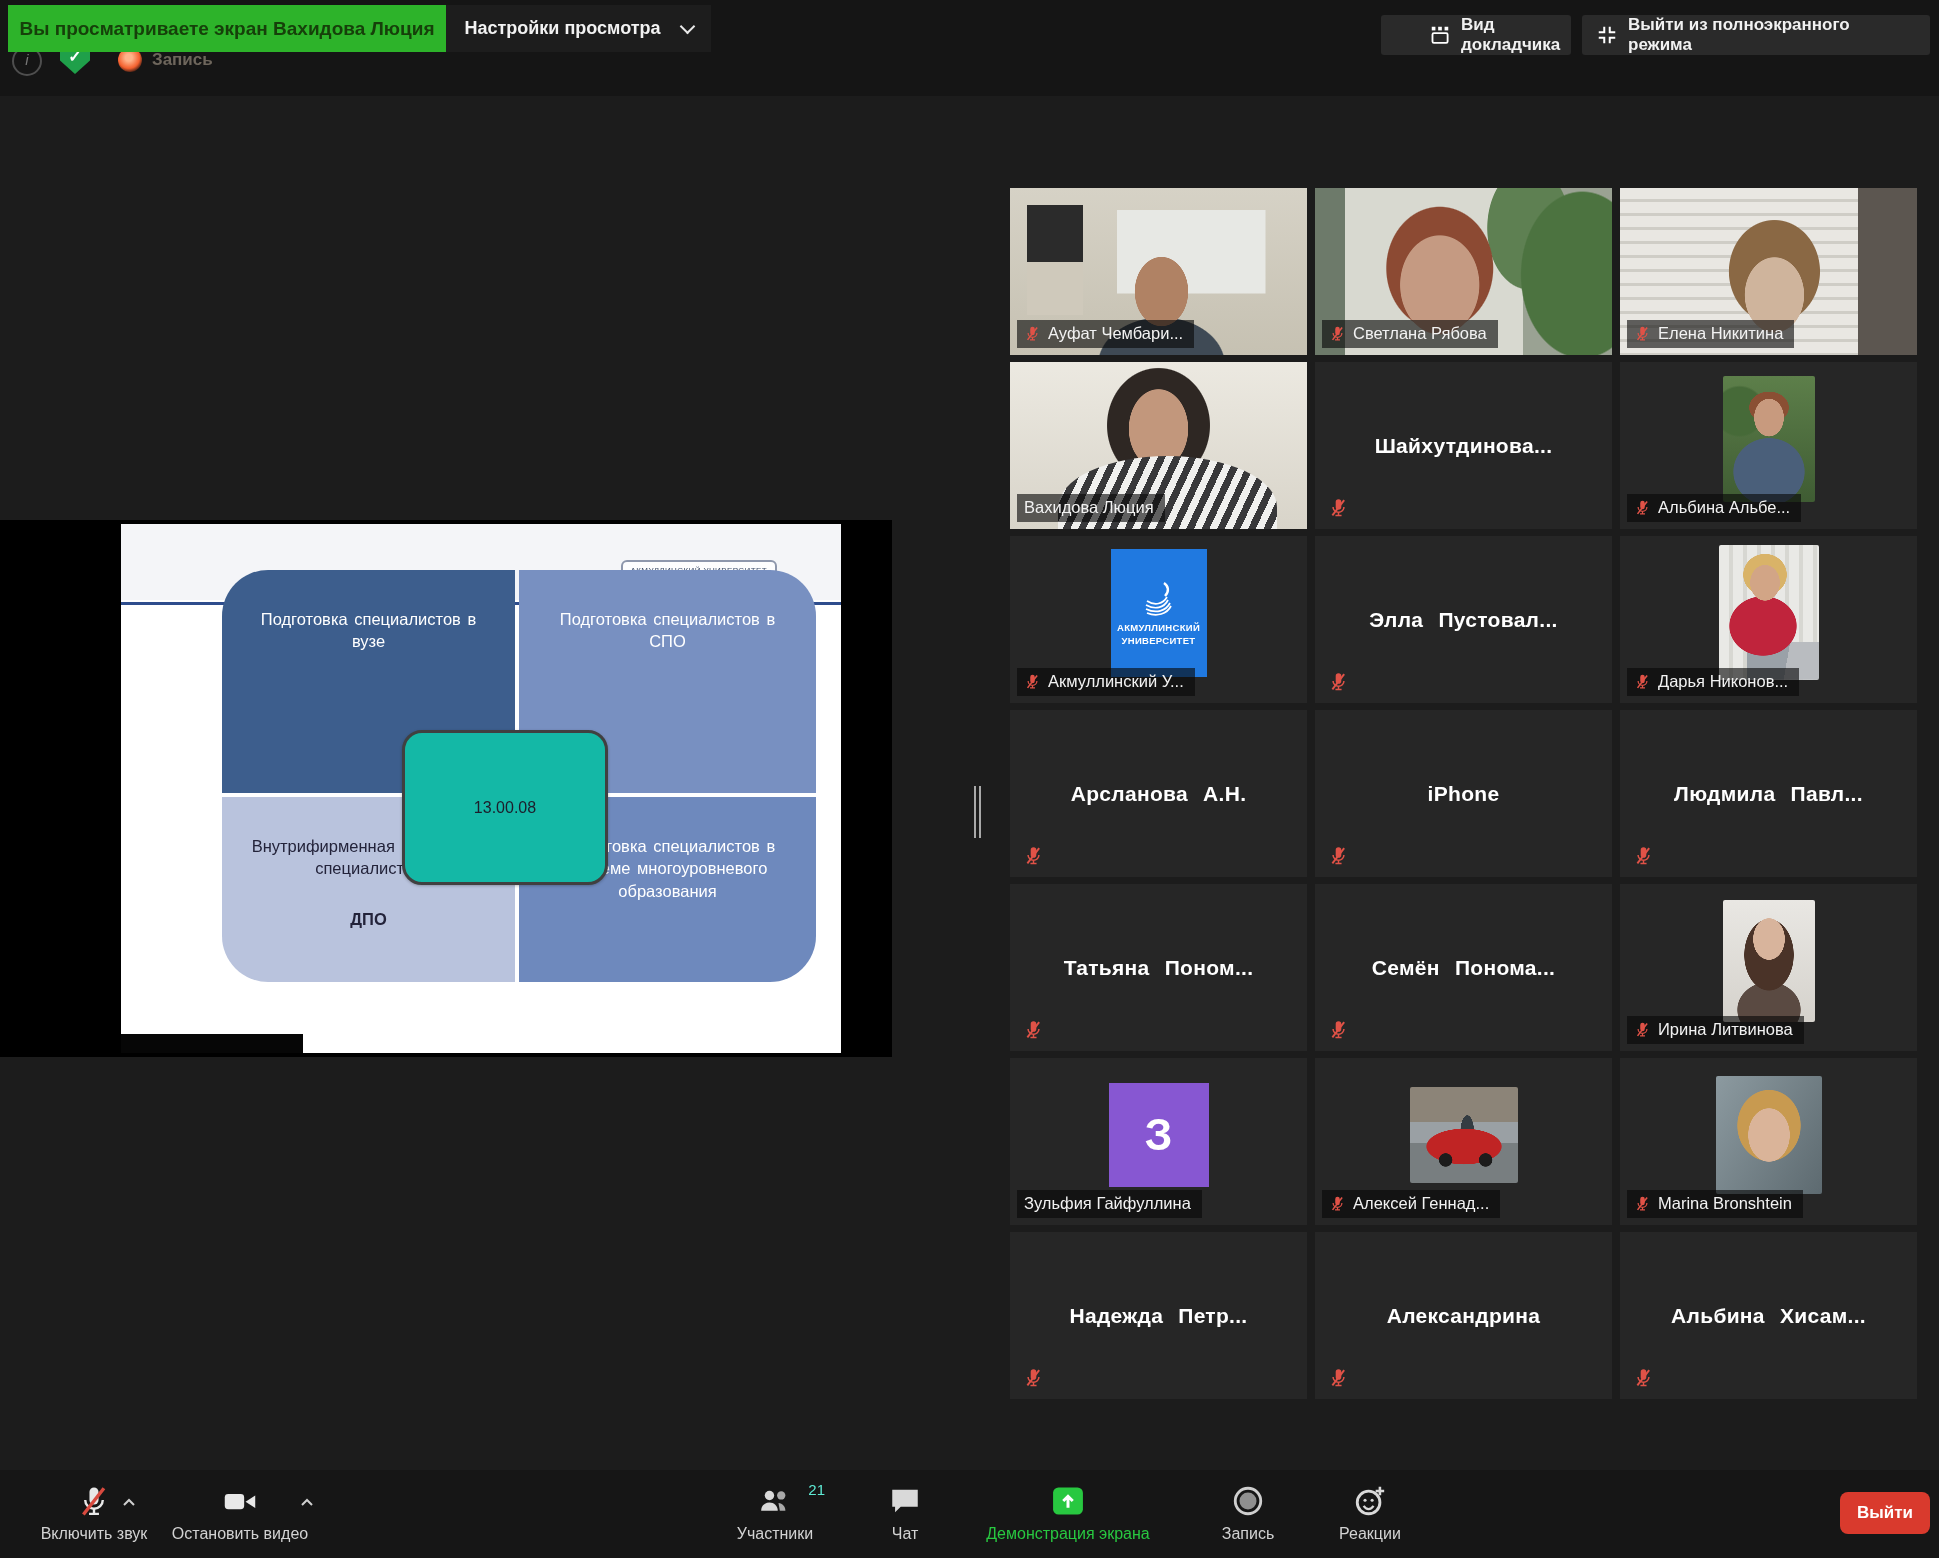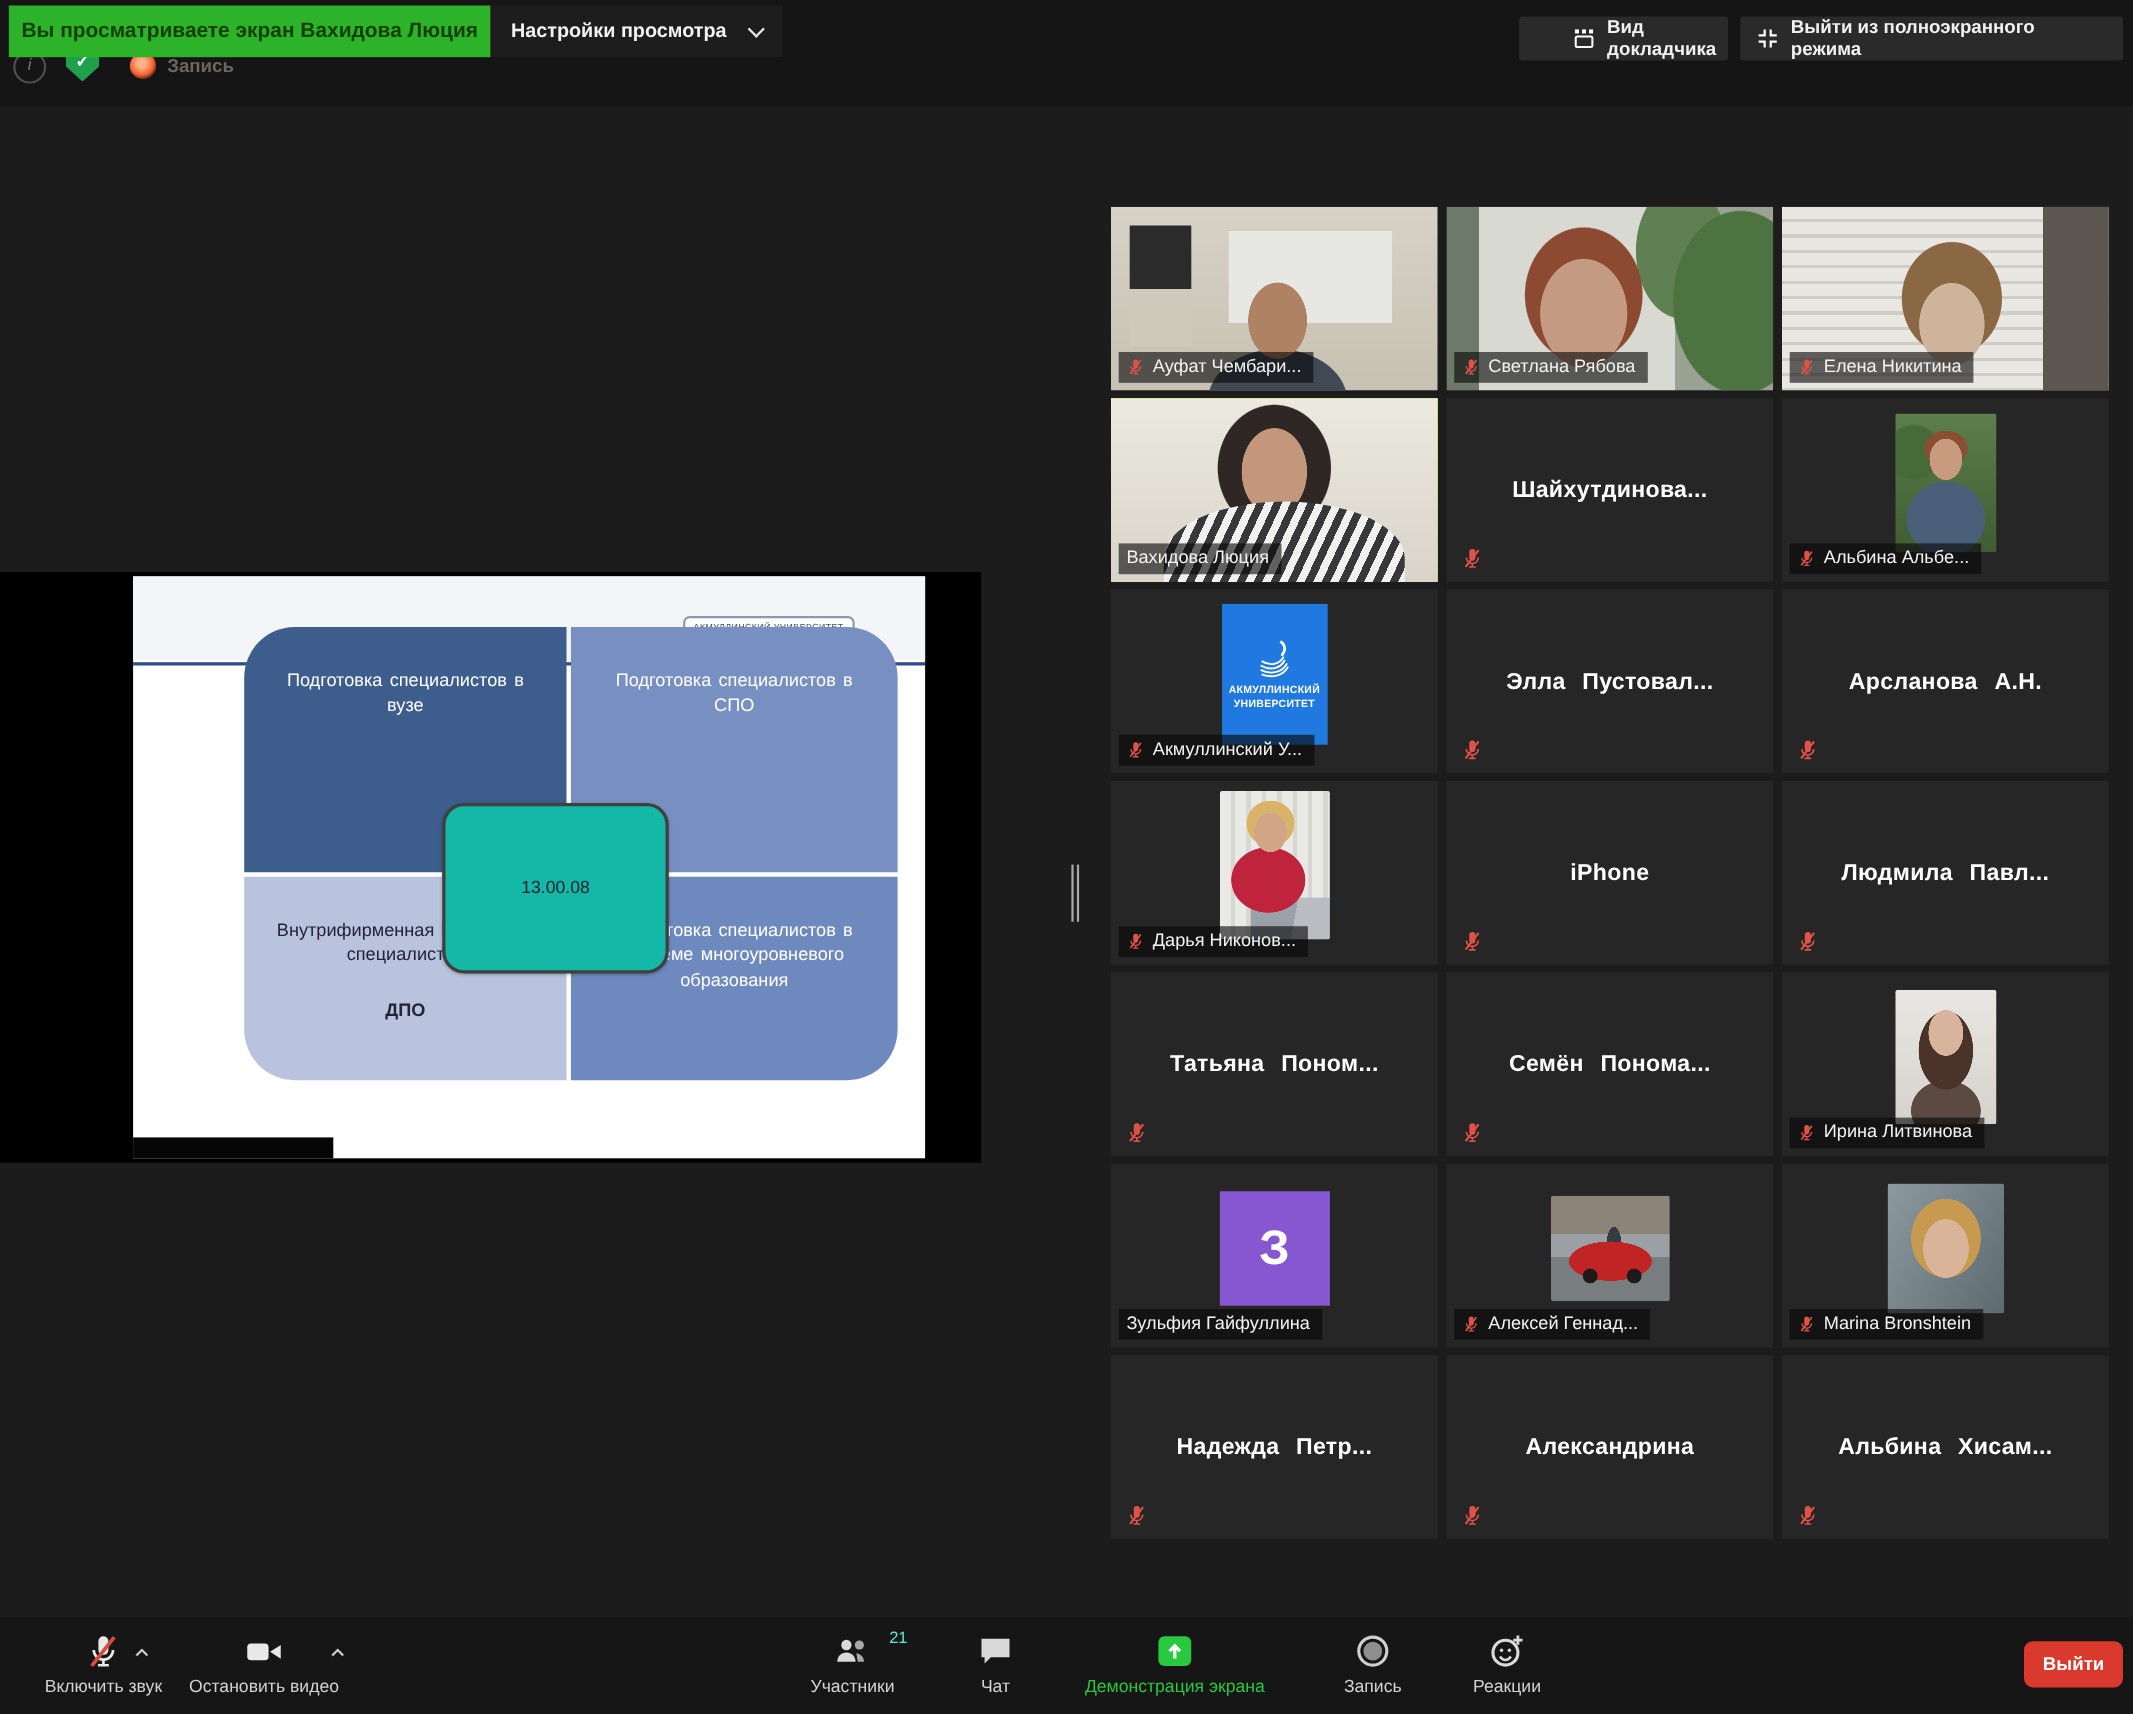--- a/index.html
+++ b/index.html
@@ -309,47 +309,47 @@
 
     <div class="center-name">Элла Пустовал...</div>
     <svg class="mic-floating" viewBox="0 0 24 24">
       <path d="M12 2.5a3.2 3.2 0 0 1 3.2 3.2v5.6a3.2 3.2 0 0 1-6.4 0V5.7A3.2 3.2 0 0 1 12 2.5z" fill="currentColor"></path>
       <path d="M5.8 11.3a6.2 6.2 0 0 0 12.4 0" fill="none" stroke="currentColor" stroke-width="1.7"></path>
       <path d="M12 17.5v3.6M8.5 21.1h7" stroke="currentColor" stroke-width="1.7" fill="none"></path>
       <path d="M5 21 18.5 3.5" stroke="currentColor" stroke-width="2.2"></path>
     </svg>
 
   </div>
+    <div class="tile kind-photo">
+    <div class="tile-fill"></div>
+    <div class="center-wrap">
+      <div class="photo-box photo-darya" style="display: block;"></div>
+
+    </div>
+
+    <div class="nameplate">
+      <svg class="mic-small" viewBox="0 0 24 24">
+        <path d="M12 2.5a3.2 3.2 0 0 1 3.2 3.2v5.6a3.2 3.2 0 0 1-6.4 0V5.7A3.2 3.2 0 0 1 12 2.5z" fill="currentColor"></path>
+        <path d="M5.8 11.3a6.2 6.2 0 0 0 12.4 0" fill="none" stroke="currentColor" stroke-width="1.7"></path>
+        <path d="M12 17.5v3.6M8.5 21.1h7" stroke="currentColor" stroke-width="1.7" fill="none"></path>
+        <path d="M5 21 18.5 3.5" stroke="currentColor" stroke-width="2.2"></path>
+      </svg>
+      <span class="nameplate-text">Дарья Никонов...</span>
+    </div>
+  </div>
     <div class="tile kind-name">
 
     <div class="center-name">Арсланова А.Н.</div>
     <svg class="mic-floating" viewBox="0 0 24 24">
       <path d="M12 2.5a3.2 3.2 0 0 1 3.2 3.2v5.6a3.2 3.2 0 0 1-6.4 0V5.7A3.2 3.2 0 0 1 12 2.5z" fill="currentColor"></path>
       <path d="M5.8 11.3a6.2 6.2 0 0 0 12.4 0" fill="none" stroke="currentColor" stroke-width="1.7"></path>
       <path d="M12 17.5v3.6M8.5 21.1h7" stroke="currentColor" stroke-width="1.7" fill="none"></path>
       <path d="M5 21 18.5 3.5" stroke="currentColor" stroke-width="2.2"></path>
     </svg>
 
-  </div>
-    <div class="tile kind-photo">
-    <div class="tile-fill"></div>
-    <div class="center-wrap">
-      <div class="photo-box photo-darya" style="display: block;"></div>
-
-    </div>
-
-    <div class="nameplate">
-      <svg class="mic-small" viewBox="0 0 24 24">
-        <path d="M12 2.5a3.2 3.2 0 0 1 3.2 3.2v5.6a3.2 3.2 0 0 1-6.4 0V5.7A3.2 3.2 0 0 1 12 2.5z" fill="currentColor"></path>
-        <path d="M5.8 11.3a6.2 6.2 0 0 0 12.4 0" fill="none" stroke="currentColor" stroke-width="1.7"></path>
-        <path d="M12 17.5v3.6M8.5 21.1h7" stroke="currentColor" stroke-width="1.7" fill="none"></path>
-        <path d="M5 21 18.5 3.5" stroke="currentColor" stroke-width="2.2"></path>
-      </svg>
-      <span class="nameplate-text">Дарья Никонов...</span>
-    </div>
   </div>
     <div class="tile kind-name">
 
     <div class="center-name">iPhone</div>
     <svg class="mic-floating" viewBox="0 0 24 24">
       <path d="M12 2.5a3.2 3.2 0 0 1 3.2 3.2v5.6a3.2 3.2 0 0 1-6.4 0V5.7A3.2 3.2 0 0 1 12 2.5z" fill="currentColor"></path>
       <path d="M5.8 11.3a6.2 6.2 0 0 0 12.4 0" fill="none" stroke="currentColor" stroke-width="1.7"></path>
       <path d="M12 17.5v3.6M8.5 21.1h7" stroke="currentColor" stroke-width="1.7" fill="none"></path>
       <path d="M5 21 18.5 3.5" stroke="currentColor" stroke-width="2.2"></path>
     </svg>

